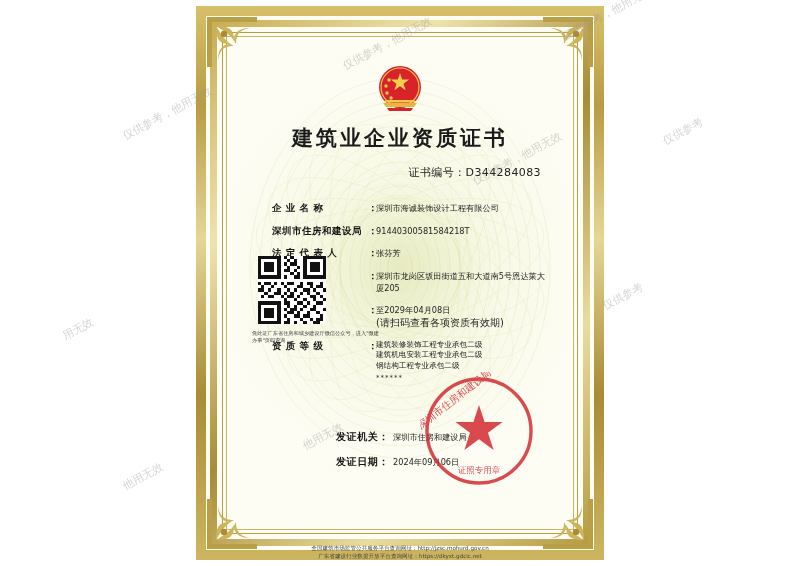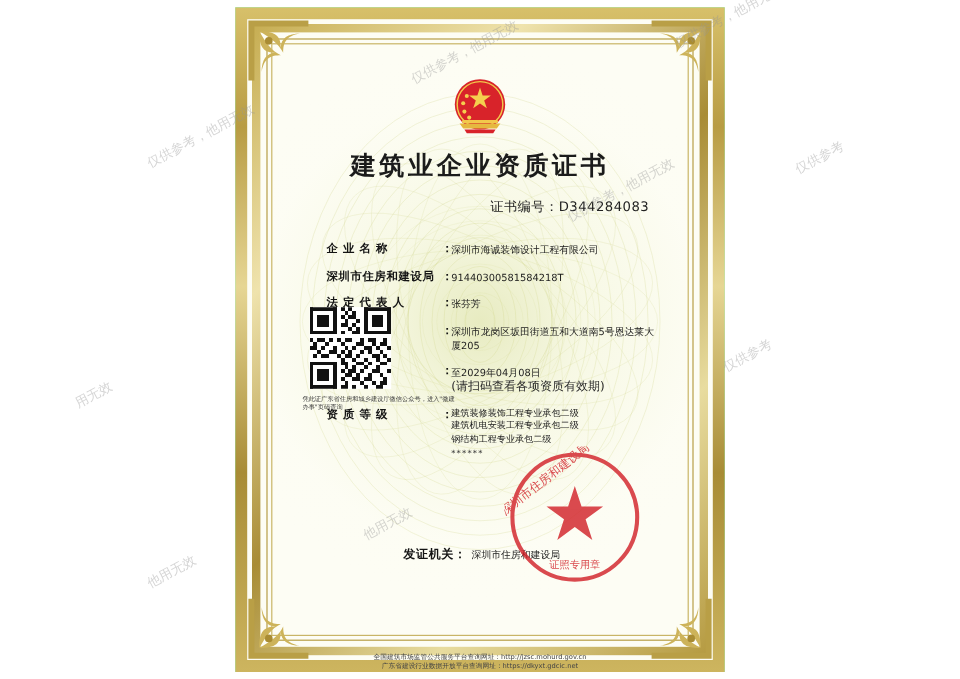--- a/index.html
+++ b/index.html
@@ -532,20 +532,24 @@
         </svg>
       </div>
 
       <div class="qr-note">凭此证广东省住房和城乡建设厅微信公众号，进入"微建办事"页码查询</div>
 
       <div class="issue">
         <div class="irow">
           <span class="ilabel">发证机关：</span>
           <span class="ivalue">深圳市住房和建设局</span>
         </div>
+        <div class="irow">
+          <span class="ilabel">发证日期：</span>
+          <span class="ivalue">2024年09月06日</span>
+        </div>
       </div>
 
       <div class="seal">
         <svg viewBox="0 0 118 118" width="118" height="118">
           <g opacity="0.82">
             <circle cx="59" cy="59" r="52" fill="none" stroke="#d2232a" stroke-width="3.4"></circle>
             <path d="M59 33 l5.6 17.1 h18 l-14.6 10.6 5.6 17.2 -14.6-10.7 -14.6 10.7 5.6-17.2 -14.6-10.6 h18 Z" fill="#d2232a"></path>
             <text x="59" y="22" text-anchor="middle" font-size="10" fill="#d2232a" font-family="DejaVu Sans, sans-serif" transform="rotate(-38 59 59)">深圳市住房和建设局</text>
             <text x="59" y="101" text-anchor="middle" font-size="8.5" fill="#d2232a" font-family="DejaVu Sans, sans-serif">证照专用章</text>
           </g>

